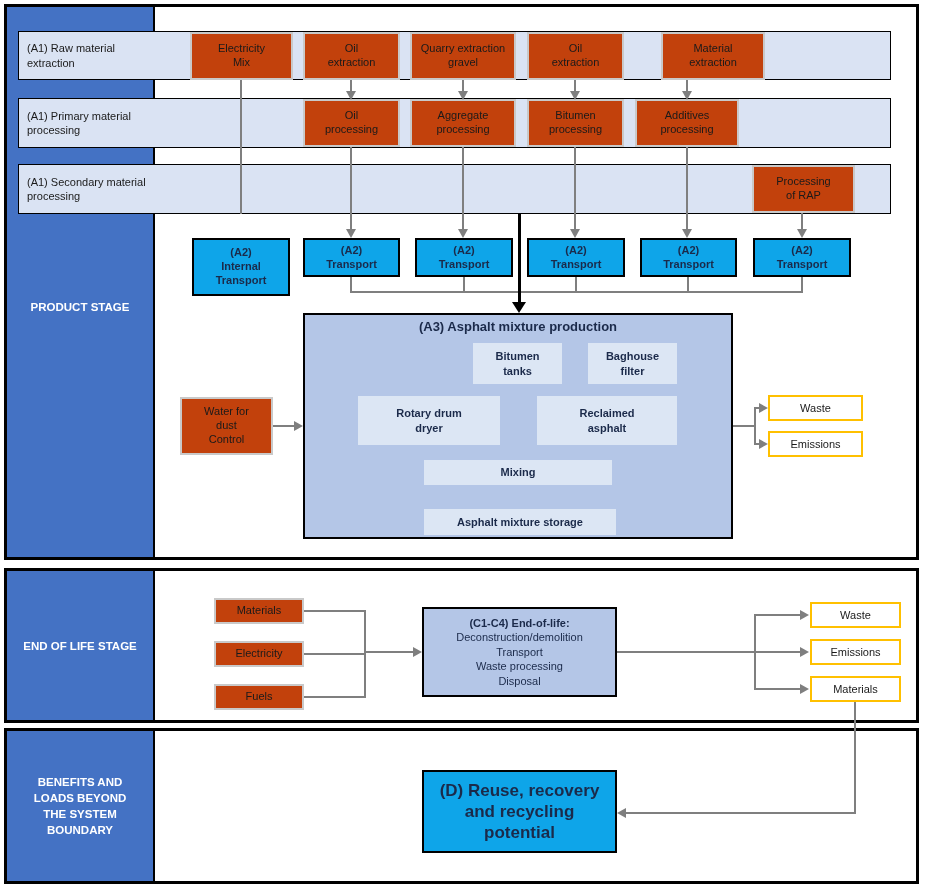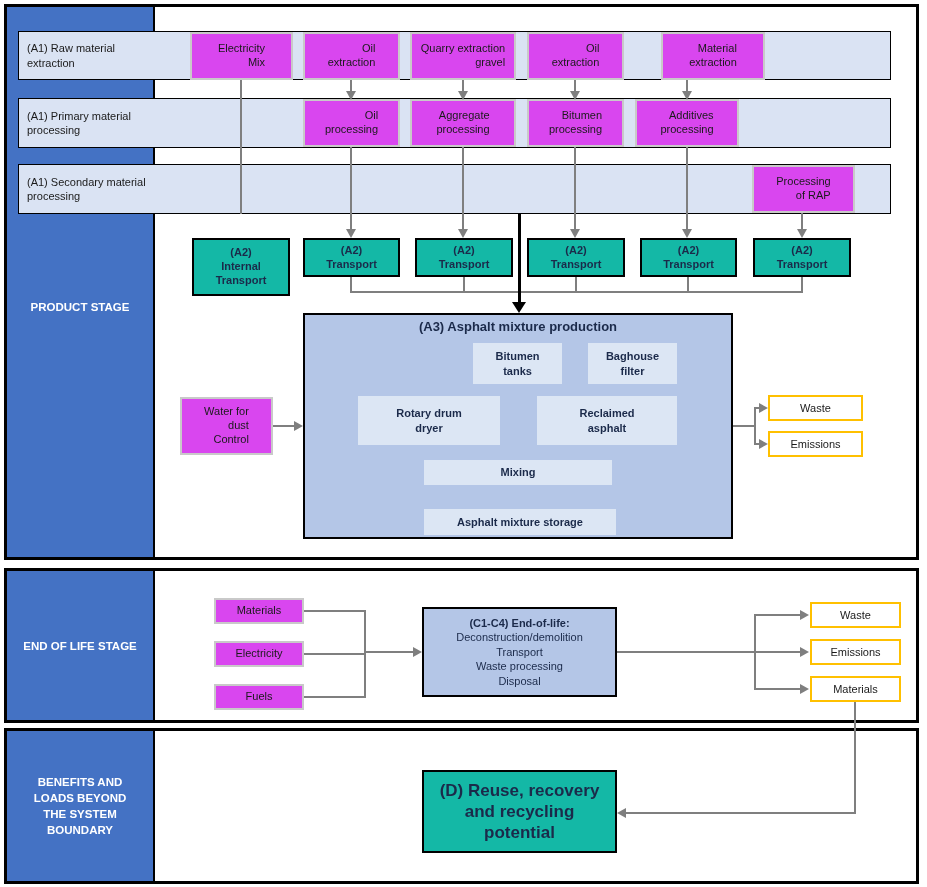--- a/index.html
+++ b/index.html
@@ -9,24 +9,24 @@
   .abs { position: absolute; }
   .pre { white-space: pre-line; }
 
   .sect { border: 3px solid #000; background: #fff; z-index: 0; }
   .sidebar { background: #4472C4; border-right: 2px solid #000; z-index: 1;
              display: flex; align-items: center; justify-content: center;
              color: #fff; font-weight: bold; font-size: 11.5px; text-align: center; line-height: 16px; }
   .band { background: #DAE3F3; border: 1.5px solid #000; z-index: 1;
           display: flex; align-items: center; padding-left: 8px;
           font-size: 11px; color: #1a1a1a; line-height: 1.3; }
-  .wbox { background: #d946ef; border: 2px solid #c9c9c9; z-index: 3;
-          display: flex; align-items: center; justify-content: center; text-align: right;
+  .wbox { background: #c2410c; border: 2px solid #c9c9c9; z-index: 3;
+          display: flex; align-items: center; justify-content: center; text-align: center;
           font-size: 11px; color: #1a1a1a; line-height: 1.25; }
-  .tbox { background: #14b8a6; border: 2px solid #000; z-index: 3;
+  .tbox { background: #0ea5e9; border: 2px solid #000; z-index: 3;
           display: flex; align-items: center; justify-content: center; text-align: center;
           font-weight: bold; font-size: 11px; color: #1b2a4a; line-height: 1.25; }
   .a3 { background: #B4C6E7; border: 2.5px solid #000; z-index: 2; }
   .a3title { z-index: 3; text-align: center; font-weight: bold; font-size: 13px; color: #1b2a4a; }
   .lbox { background: #DCE6F4; z-index: 3;
           display: flex; align-items: center; justify-content: center; text-align: center;
           font-weight: bold; font-size: 11px; color: #1b2a4a; line-height: 1.3; }
   .ybox { background: #fff; border: 2px solid #FFC000; z-index: 3;
           display: flex; align-items: center; justify-content: center;
           font-size: 11px; color: #1a1a1a; }

